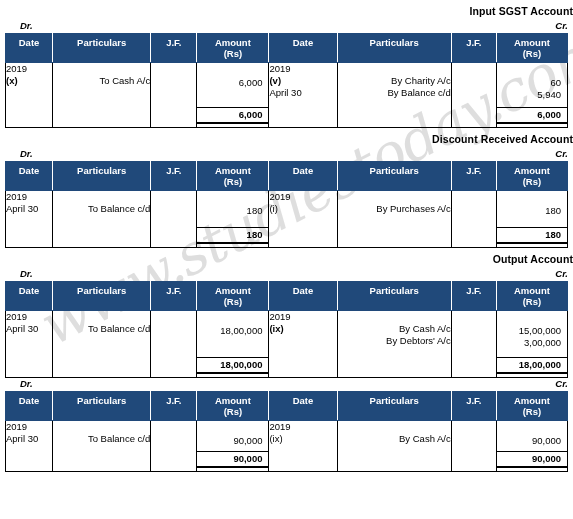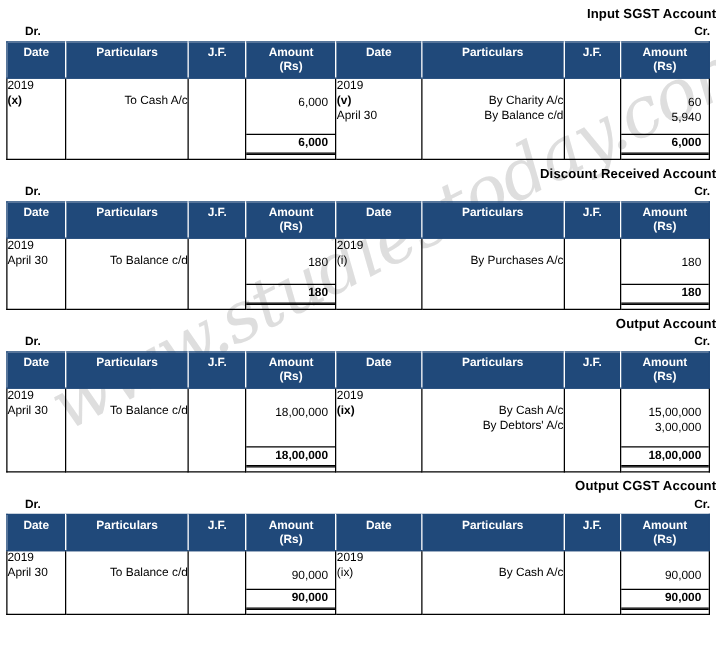--- a/index.html
+++ b/index.html
@@ -61,20 +61,21 @@
     padding-bottom: 2px;
     letter-spacing: .1px;
   }
 
   .drcr-row {
     position: relative;
     height: 13px;
     margin: 0 5px 0 5px;
     font-size: 9.5px;
     font-weight: bold;
+    font-style: italic;
   }
   .drcr-row .dr {
     position: absolute;
     left: 15px;
     top: 0;
   }
   .drcr-row .cr {
     position: absolute;
     right: 0px;
     top: 0;
@@ -366,21 +367,20 @@
                 <span class="ln">3,00,000</span>
               </div>
               <div class="amt-total">18,00,000</div>
               <div class="amt-tail"></div>
             </td>
           </tr>
         </tbody>
       </table>
     </div>
     <div class="account-block">
-      <div class="acct-title">Output CGST Account</div>
       <div class="drcr-row">
         <span class="dr">Dr.</span>
         <span class="cr">Cr.</span>
       </div>
       <table class="ledger">
         <colgroup>
           <col class="c-date">
           <col class="c-part">
           <col class="c-jf">
           <col class="c-amt">

